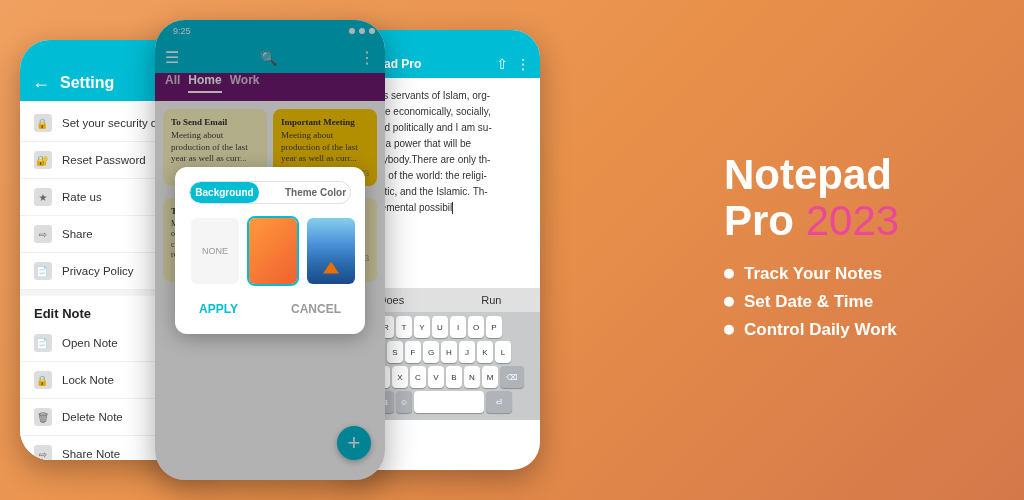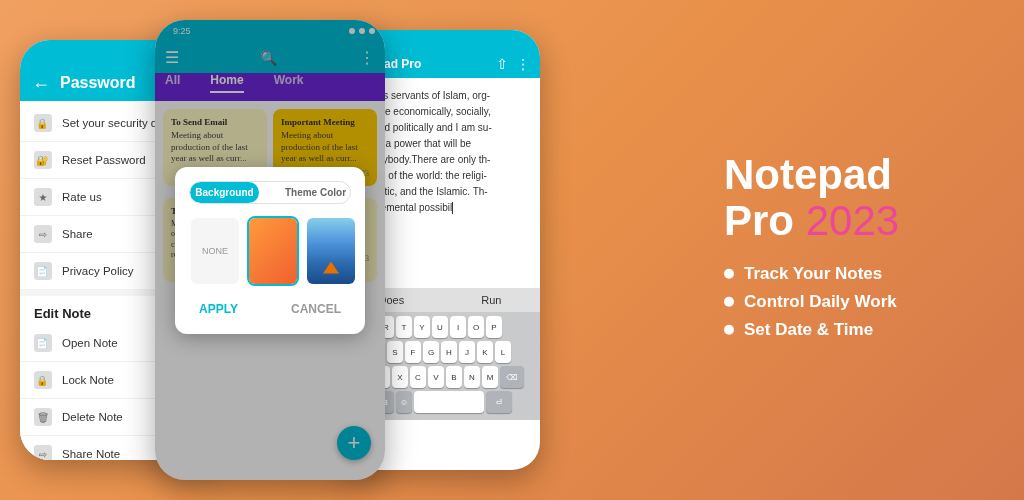--- a/index.html
+++ b/index.html
@@ -157,24 +157,24 @@
       background: #00bcd4;
       padding: 6px 10px;
       display: flex;
       align-items: center;
       justify-content: space-between;
     }
     .hamburger { color: white; font-size: 16px; }
     .search-icon-white { color: white; font-size: 14px; }
     .dots-icon { color: white; font-size: 16px; }
     .phone-notes .tabs {
-      background: #6d28d9;
+      background: #701a75;
       display: flex;
       padding: 0 10px 8px;
-      gap: 30px;
+      gap: 8px;
     }
     .tab-item {
       color: rgba(255,255,255,0.75);
       font-size: 12px;
       font-weight: 600;
       padding-bottom: 4px;
     }
     .tab-item.active {
       color: white;
       border-bottom: 2px solid white;
@@ -403,21 +403,21 @@
   </style>
 </head>
 <body>
 
 <div class="phones-area">
 
   <div class="phone-settings">
     <div class="status-bar"></div>
     <div class="header">
       <span class="back-arrow">←</span>
-      <span class="title">Password</span>
+      <span class="title">Setting</span>
     </div>
     <div class="content">
       <div class="settings-item">
         <div class="icon">🔒</div>
         <span>Set your security question</span>
       </div>
       <div class="settings-item">
         <div class="icon">🔐</div>
         <span>Reset Password</span>
       </div>
@@ -593,20 +593,20 @@
   <div class="app-title">
     <span>Notepad<br><span>Pro </span><span class="year" style="font-weight:300;">2023</span></span>
   </div>
   <ul class="features-list">
     <li>
       <div class="bullet"></div>
       <span>Track Your Notes</span>
     </li>
     <li>
       <div class="bullet"></div>
-      <span>Control Daily Work</span>
+      <span>Set Date &amp; Time</span>
     </li>
     <li>
       <div class="bullet"></div>
-      <span>Set Date &amp; Time</span>
+      <span>Control Daily Work</span>
     </li>
   </ul>
 </div>
 
 </body></html>

